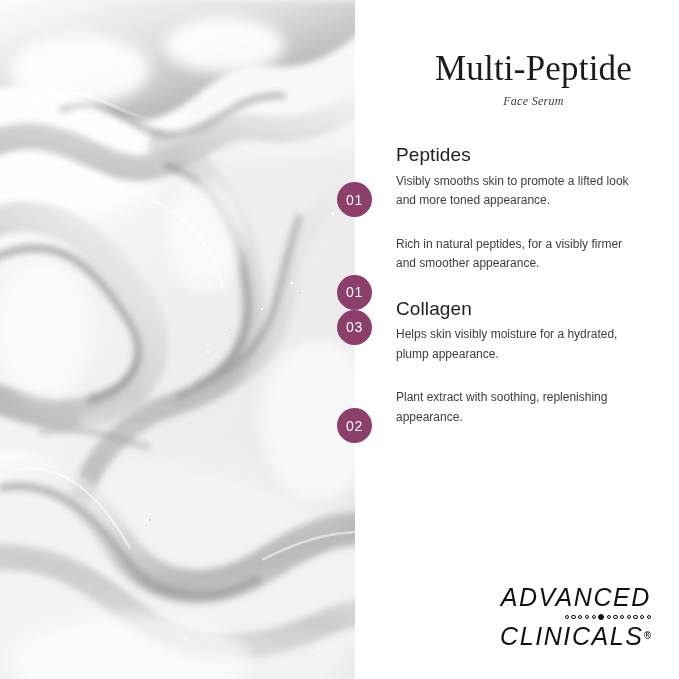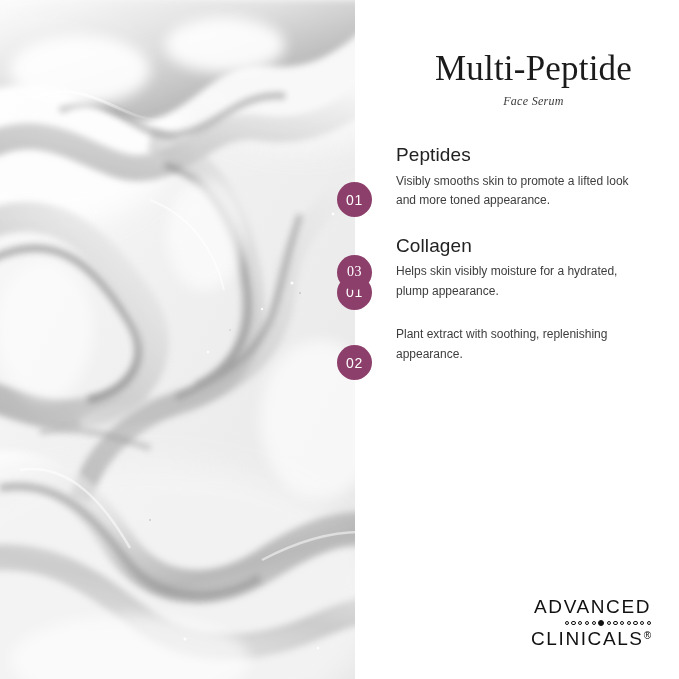--- a/index.html
+++ b/index.html
@@ -103,37 +103,38 @@
     font-family: "Liberation Sans", sans-serif;
     font-size: 14px;
     letter-spacing: 0.6px;
     display: flex;
     align-items: center;
     justify-content: center;
     left: -18px;
   }
   .badge.b1 { top: 38px; }
   .badge.b2 { top: 40px; }
-  .badge.b3 { top: 20px; font-family: Liberation Serif, serif; }
+  .badge.b3 { top: 12px; }
   .badge.b4 { top: 20px; }
 
   
   .brand {
     position: absolute;
     right: 28px;
     bottom: 30px;
     text-align: right;
   }
   .brand-line1, .brand-line2 {
     font-family: "Liberation Sans", sans-serif;
-    font-size: 19px;
+    font-size: 25px;
     letter-spacing: 1.6px;
     color: #111111;
     line-height: 1.06;
     font-weight: 400;
+    font-style: italic;
   }
   .brand-line2 { position: relative; display: inline-block; margin-left: 44px; }
   .brand-reg {
     font-size: 10px;
     vertical-align: super;
     letter-spacing: 0;
   }
   .brand-dots {
     display: flex;
     align-items: center;
@@ -264,20 +265,21 @@
     <div class="ingredients">
 
       <div class="ingredient">
         <div class="badge b1">01</div>
         <div class="ingredient-name">Peptides</div>
         <div class="ingredient-desc">Visibly smooths skin to promote a lifted look and more toned appearance.</div>
       </div>
 
       <div class="ingredient">
         <div class="badge b2">01</div>
+        <div class="ingredient-desc">Rich in natural peptides, for a visibly firmer and smoother appearance.</div>
       </div>
 
       <div class="ingredient">
         <div class="badge b3">03</div>
         <div class="ingredient-name">Collagen</div>
         <div class="ingredient-desc">Helps skin visibly moisture for a hydrated, plump appearance.</div>
       </div>
 
       <div class="ingredient">
         <div class="badge b4">02</div>

